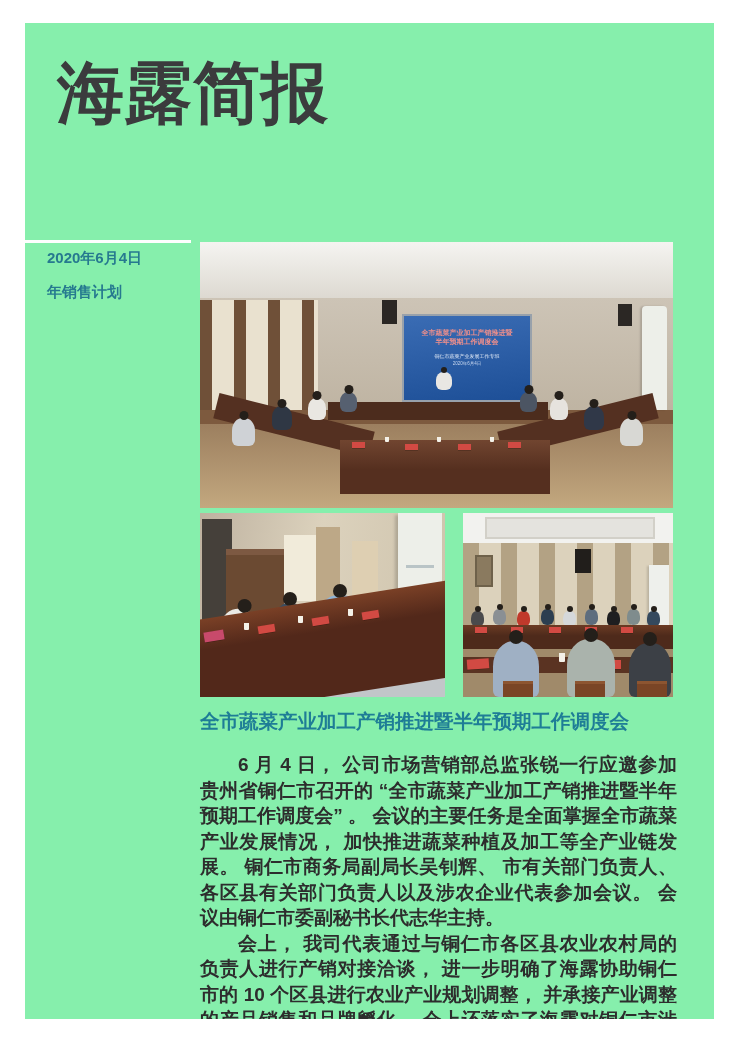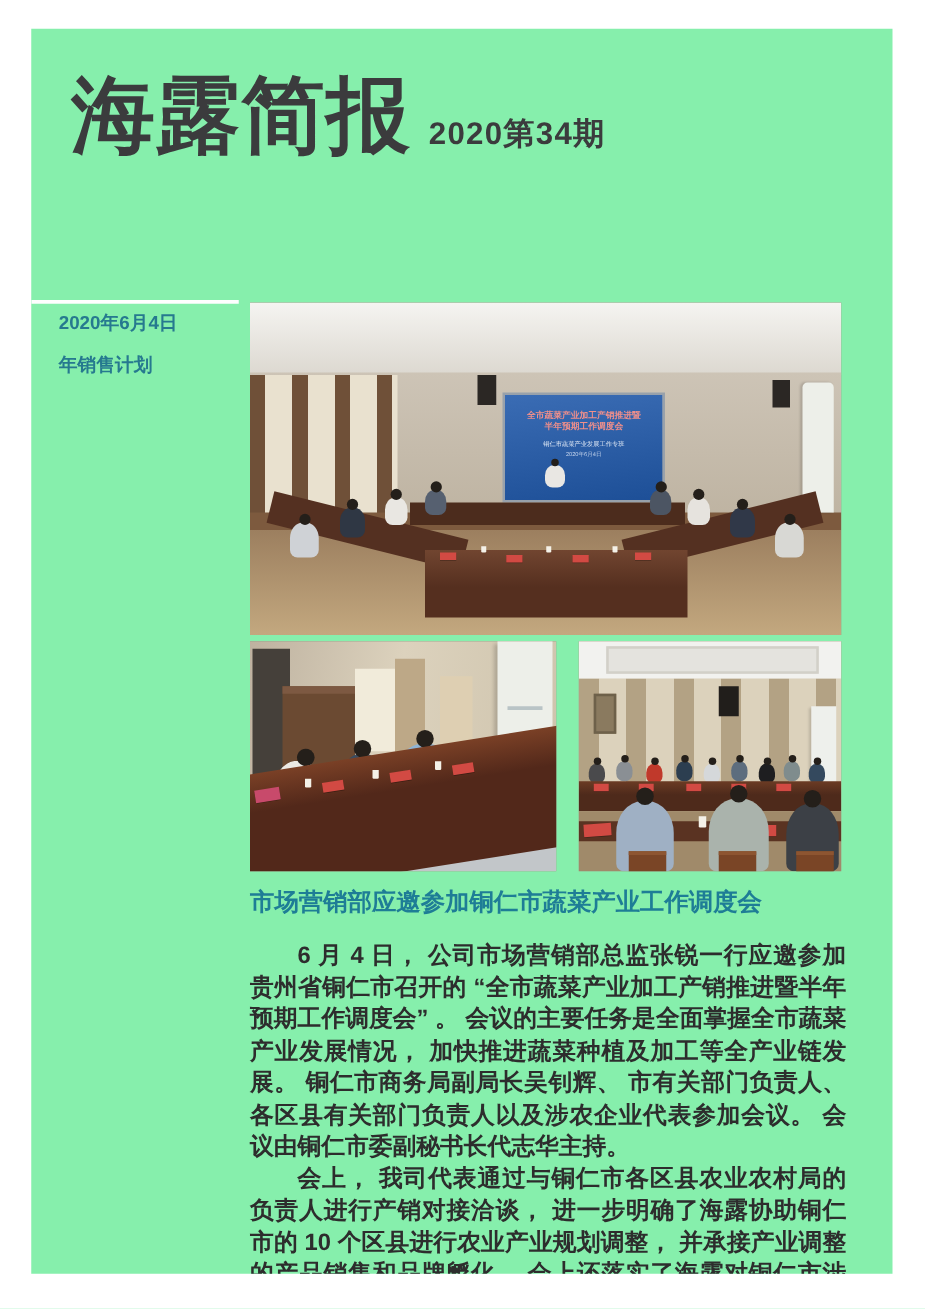--- a/index.html
+++ b/index.html
@@ -58,21 +58,20 @@
   }
   .article p{margin:0;text-indent:2em;}
 </style>
 </head>
 <body>
 
 <div class="panel">
 
   <div class="masthead">
     <span class="title">海露简报</span>
-    <span class="issue">2020第34期</span>
   </div>
 
   <div class="divider"></div>
   <div class="meta">
     <p class="date">2020年6月4日</p>
     <p class="dept">年销售计划</p>
   </div>
 
   <div class="photo photo-main">
     <div class="abs" style="left:0;right:0;top:0;height:58px;background:linear-gradient(#f5f4f1,#dcd8d0);"></div>
@@ -165,19 +164,19 @@
     <div class="card" style="left:138px;top:147px;width:20px;height:9px;"></div>
     <div class="cup" style="left:96px;top:140px;width:6px;height:9px;"></div>
     <div class="person big" style="left:30px;top:128px;width:46px;height:56px;background:#9fb0c4;"></div>
     <div class="person big" style="left:104px;top:126px;width:48px;height:58px;background:#aab3ac;"></div>
     <div class="person big" style="left:166px;top:130px;width:42px;height:54px;background:#3c4046;"></div>
     <div class="abs" style="left:40px;top:168px;width:30px;height:16px;background:#7a4526;border-top:3px solid #8d5531;"></div>
     <div class="abs" style="left:112px;top:168px;width:30px;height:16px;background:#7a4526;border-top:3px solid #8d5531;"></div>
     <div class="abs" style="left:174px;top:168px;width:30px;height:16px;background:#7a4526;border-top:3px solid #8d5531;"></div>
   </div>
 
-  <h1 class="headline" style="margin:0;">市场营销部应邀参加铜仁市蔬菜产业工作调度会</h1>
+  <h1 class="headline" style="margin:0;">全市蔬菜产业加工产销推进暨半年预期工作调度会</h1>
   <div class="article">
     <p>6 月 4 日， 公司市场营销部总监张锐一行应邀参加贵州省铜仁市召开的 “全市蔬菜产业加工产销推进暨半年预期工作调度会” 。 会议的主要任务是全面掌握全市蔬菜产业发展情况， 加快推进蔬菜种植及加工等全产业链发展。 铜仁市商务局副局长吴钊辉、 市有关部门负责人、 各区县有关部门负责人以及涉农企业代表参加会议。 会议由铜仁市委副秘书长代志华主持。</p>
     <p>会上， 我司代表通过与铜仁市各区县农业农村局的负责人进行产销对接洽谈， 进一步明确了海露协助铜仁市的 10 个区县进行农业产业规划调整， 并承接产业调整的产品销售和品牌孵化。 会上还落实了海露对铜仁市涉农加工产品 3 年销售计划， 年销售订单不低于 3 亿元等具体事项。 参加会议的还有我司市场营销部张杰、 甘礼康、 甘礼强。</p>
   </div>
 
 </div>
 
 </body></html>

